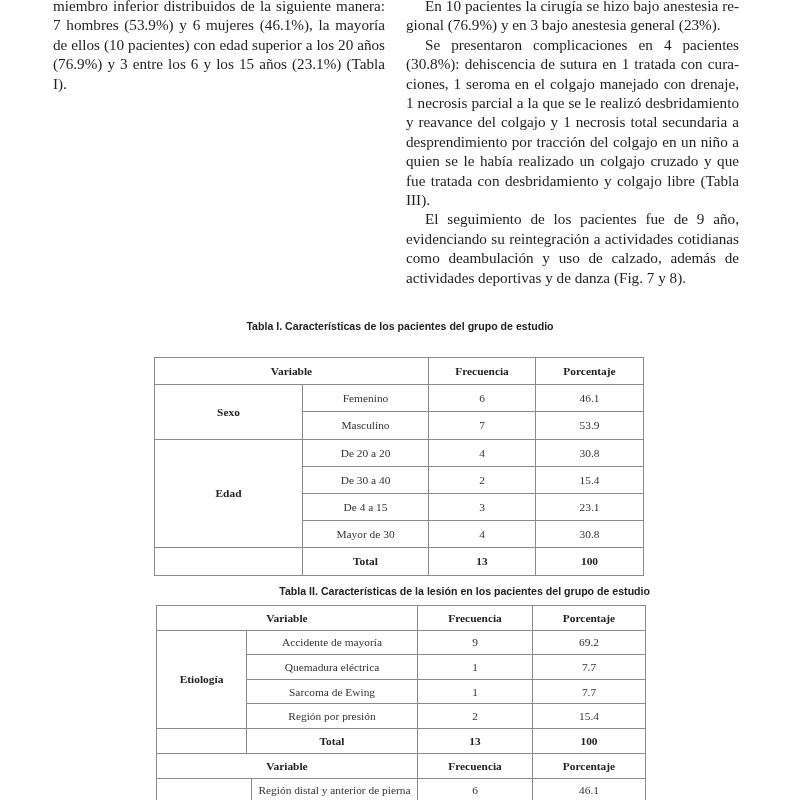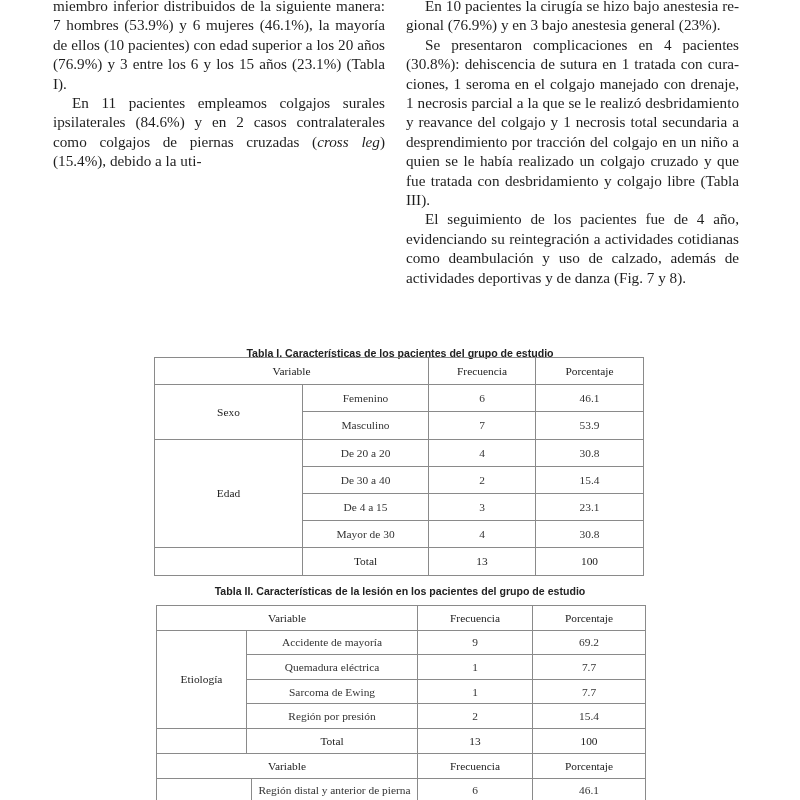--- a/index.html
+++ b/index.html
@@ -20,43 +20,42 @@
     font-size: 10.6px; color: #222;
   }
   table.t {
     position: absolute; border-collapse: collapse;
     font-family: "Liberation Serif", serif; font-size: 11.4px; color: #333;
     table-layout: fixed;
   }
   table.t td, table.t th {
     border: 1px solid #8a8a8a; text-align: center; padding: 0; vertical-align: middle;
   }
-  table.t th, table.t td.b { font-weight: normal; color: #222; }
+  table.t th, table.t td.b { font-weight: bold; color: #222; }
   #tabla1 { left: 154px; top: 357px; width: 489px; }
   #tabla1 tr { height: 27.2px; }
   #tabla2 { left: 156px; top: 605px; width: 489px; }
   #tabla2 tr { height: 24.6px; }
   #tabla2b { left: 156px; top: 753px; width: 489px; }
   #tabla2b tr { height: 24.5px; }
 </style>
 </head>
 <body>
 
 <div id="col-left" class="col">
   <p class="cont">miembro inferior distribuidos de la siguiente manera: 7 hombres (53.9%) y 6 mujeres (46.1%), la mayoría de ellos (10 pacientes) con edad superior a los 20 años (76.9%) y 3 entre los 6 y los 15 años (23.1%) (Tabla I).</p>
-  <p><span>En 11 pacientes empleamos colgajos surales ipsilate­rales (84.6%) y en 2 casos contralaterales como colgajos de piernas cruzadas (</span><i>cross leg</i><span>) (15.4%), debido a la uti-</span></p>
 </div>
 
 <div id="col-right" class="col">
   <p>En 10 pacientes la cirugía se hizo bajo anestesia re­gional (76.9%) y en 3 bajo anestesia general (23%).</p>
   <p>Se presentaron complicaciones en 4 pacientes (30.8%): dehiscencia de sutura en 1 tratada con cura­ciones, 1 seroma en el colgajo manejado con drenaje, 1 necrosis parcial a la que se le realizó desbridamiento y reavance del colgajo y 1 necrosis total secundaria a des­prendimiento por tracción del colgajo en un niño a quien se le había realizado un colgajo cruzado y que fue tratada con desbridamiento y colgajo libre (Tabla III).</p>
-  <p>El seguimiento de los pacientes fue de 4 año, eviden­ciando su reintegración a actividades cotidianas como deambulación y uso de calzado, además de actividades deportivas y de danza (Fig. 7 y 8).</p>
+  <p>El seguimiento de los pacientes fue de 9 año, eviden­ciando su reintegración a actividades cotidianas como deambulación y uso de calzado, además de actividades deportivas y de danza (Fig. 7 y 8).</p>
 </div>
 
-<div class="caption" style="top:347px;">Tabla I. Características de los pacientes del grupo de estudio</div>
+<div class="caption" style="top:320px;">Tabla I. Características de los pacientes del grupo de estudio</div>
 <table id="tabla1" class="t">
   <colgroup>
     <col style="width:148px">
       <col style="width:126px">
       <col style="width:107px">
       <col style="width:108px">
   </colgroup>
   <tbody>
       <tr>
     <th colspan="2">Variable</th>
@@ -97,21 +96,21 @@
   </tr>
   <tr>
     <td></td>
     <td class="b">Total</td>
     <td class="b">13</td>
     <td class="b">100</td>
   </tr>
 </tbody>
   </table>
 
-<div class="caption" style="top:585px;">Tabla II. Características de la lesión en los pacientes del grupo de estudio</div>
+<div class="caption" style="top:585px;text-align:right;">Tabla II. Características de la lesión en los pacientes del grupo de estudio</div>
 <table id="tabla2" class="t">
   <colgroup>
     <col style="width:90px">
       <col style="width:171px">
       <col style="width:115px">
       <col style="width:113px">
   </colgroup>
   <tbody>
       <tr>
     <th colspan="2">Variable</th>

